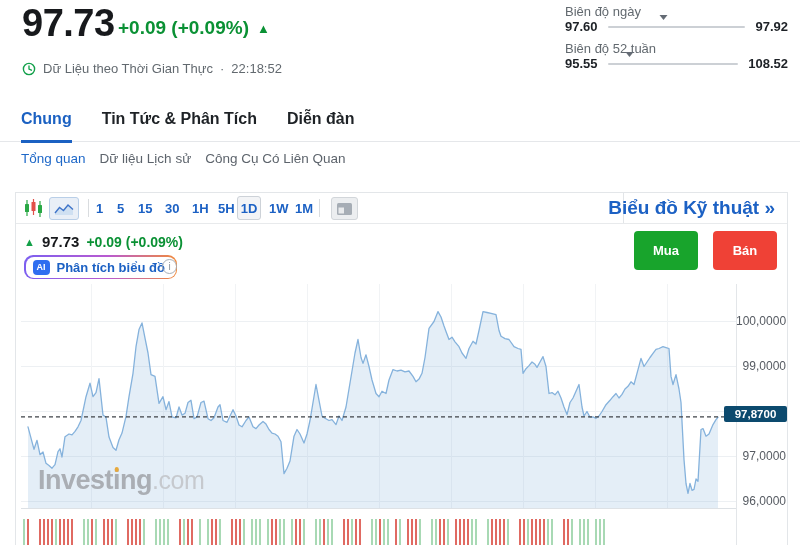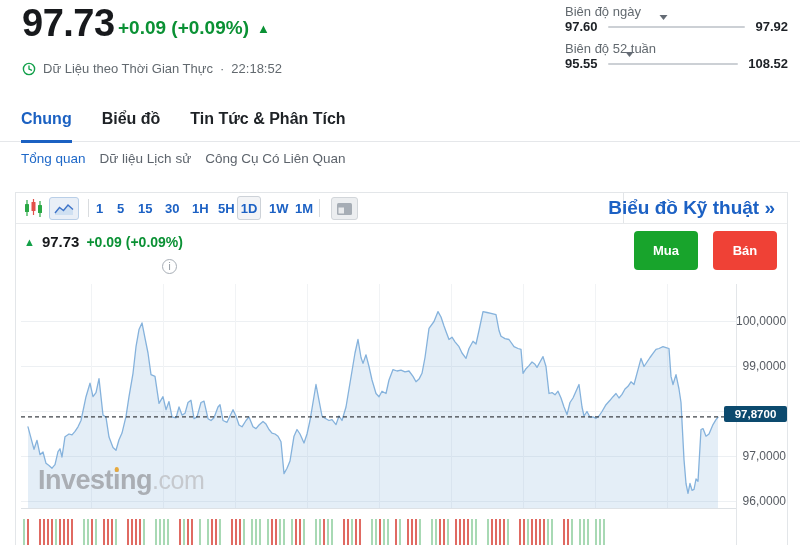--- a/index.html
+++ b/index.html
@@ -116,22 +116,22 @@
 <div class="abs range-row" id="wk-range-row">
   <span class="range-val">95.55</span>
   <span class="range-track">
     <span class="range-marker" id="wk-range-marker" style="left: 17%;"><span class="tri"></span><span class="stem"></span></span>
   </span>
   <span class="range-val">108.52</span>
 </div>
 
 <nav class="abs" id="tabs">
   <span class="tab active">Chung</span>
-  <span class="tab">Biểu đồ</span>
   <span class="tab">Tin Tức &amp; Phân Tích</span>
+  <span class="tab">Diễn đàn</span>
 </nav>
 <nav class="abs" id="subtabs">
   <span class="subtab active">Tổng quan</span>
   <span class="subtab">Dữ liệu Lịch sử</span>
   <span class="subtab">Công Cụ Có Liên Quan</span>
 </nav>
 
 <div class="abs" id="card">
 
   <div id="toolbar">
@@ -175,20 +175,26 @@
   </div>
 
   <div id="chart-title-row">
     <span id="chart-title-arrow">▲</span>
     <span id="chart-price">97.73</span>
     <span id="chart-change">+0.09 (+0.09%)</span>
   </div>
   <button class="trade-btn" id="buy-btn">Mua</button>
   <button class="trade-btn" id="sell-btn">Bán</button>
 
+  <div id="ai-pill">
+    <div id="ai-pill-inner">
+      <span id="ai-badge">AI</span>
+      <span id="ai-label">Phân tích biểu đồ</span>
+    </div>
+  </div>
   <span id="info-icon">i</span>
 
   <svg id="plot-svg" width="773" height="265" viewBox="15 280 773 265">
       <line x1="20" x2="735" y1="320.5" y2="320.5" stroke="#edf0f3" stroke-width="1"></line>
       <line x1="20" x2="735" y1="365.5" y2="365.5" stroke="#edf0f3" stroke-width="1"></line>
       <line x1="20" x2="735" y1="410.5" y2="410.5" stroke="#edf0f3" stroke-width="1"></line>
       <line x1="20" x2="735" y1="455.5" y2="455.5" stroke="#edf0f3" stroke-width="1"></line>
       <line x1="20" x2="735" y1="500.5" y2="500.5" stroke="#edf0f3" stroke-width="1"></line>
       <line x1="90.5" x2="90.5" y1="283" y2="507" stroke="#f1f3f5" stroke-width="1"></line>
       <line x1="162.5" x2="162.5" y1="283" y2="507" stroke="#f1f3f5" stroke-width="1"></line>

